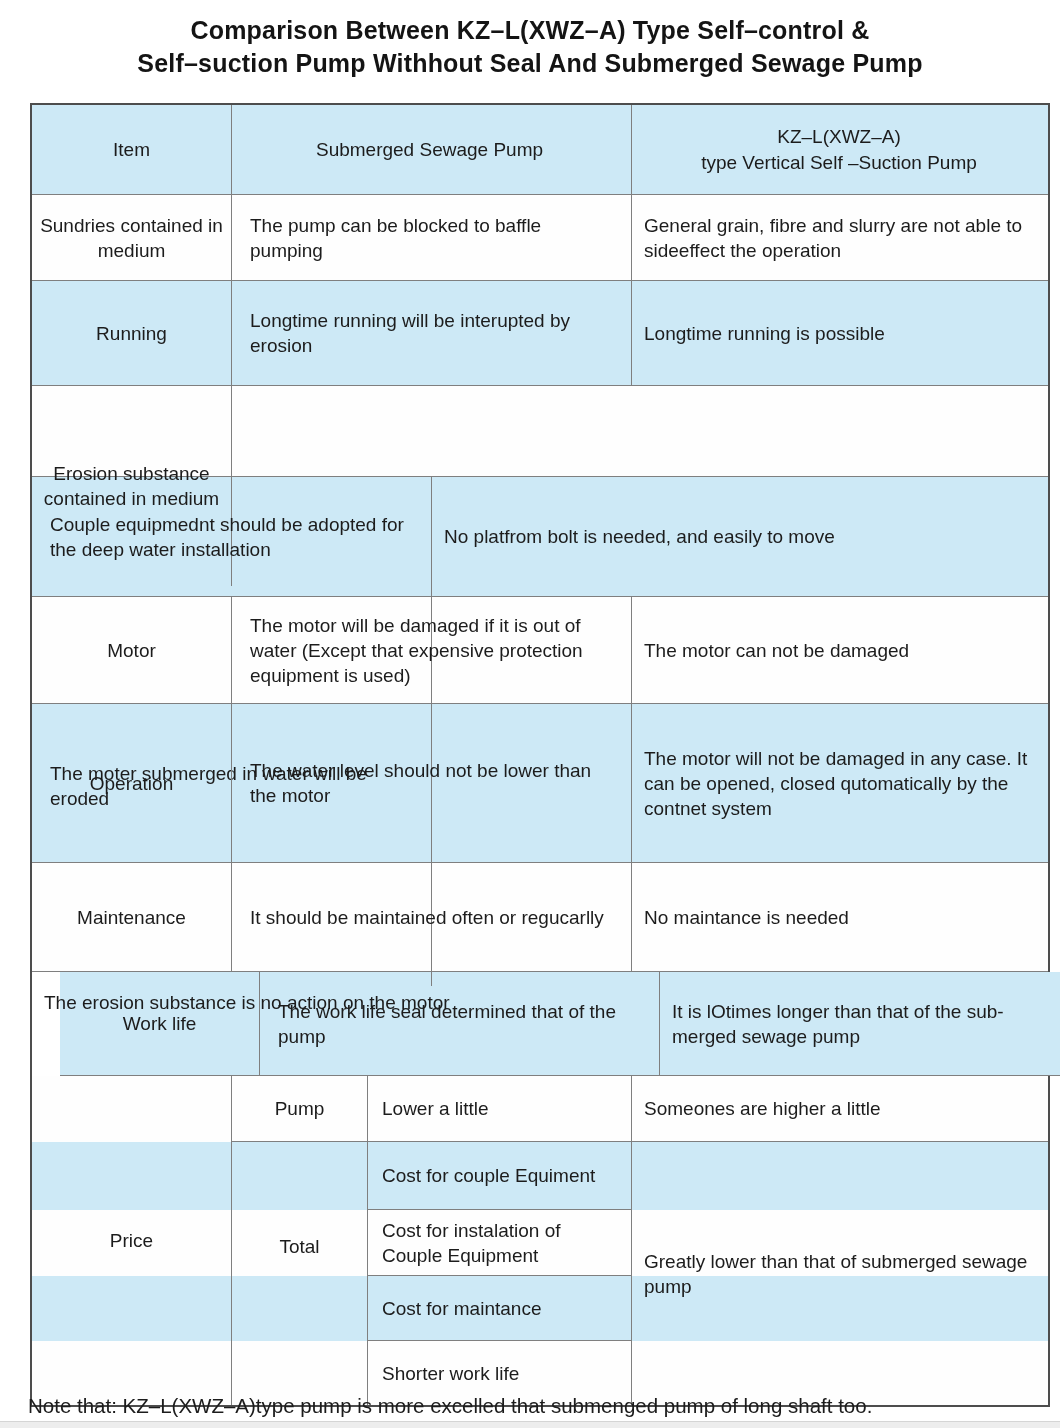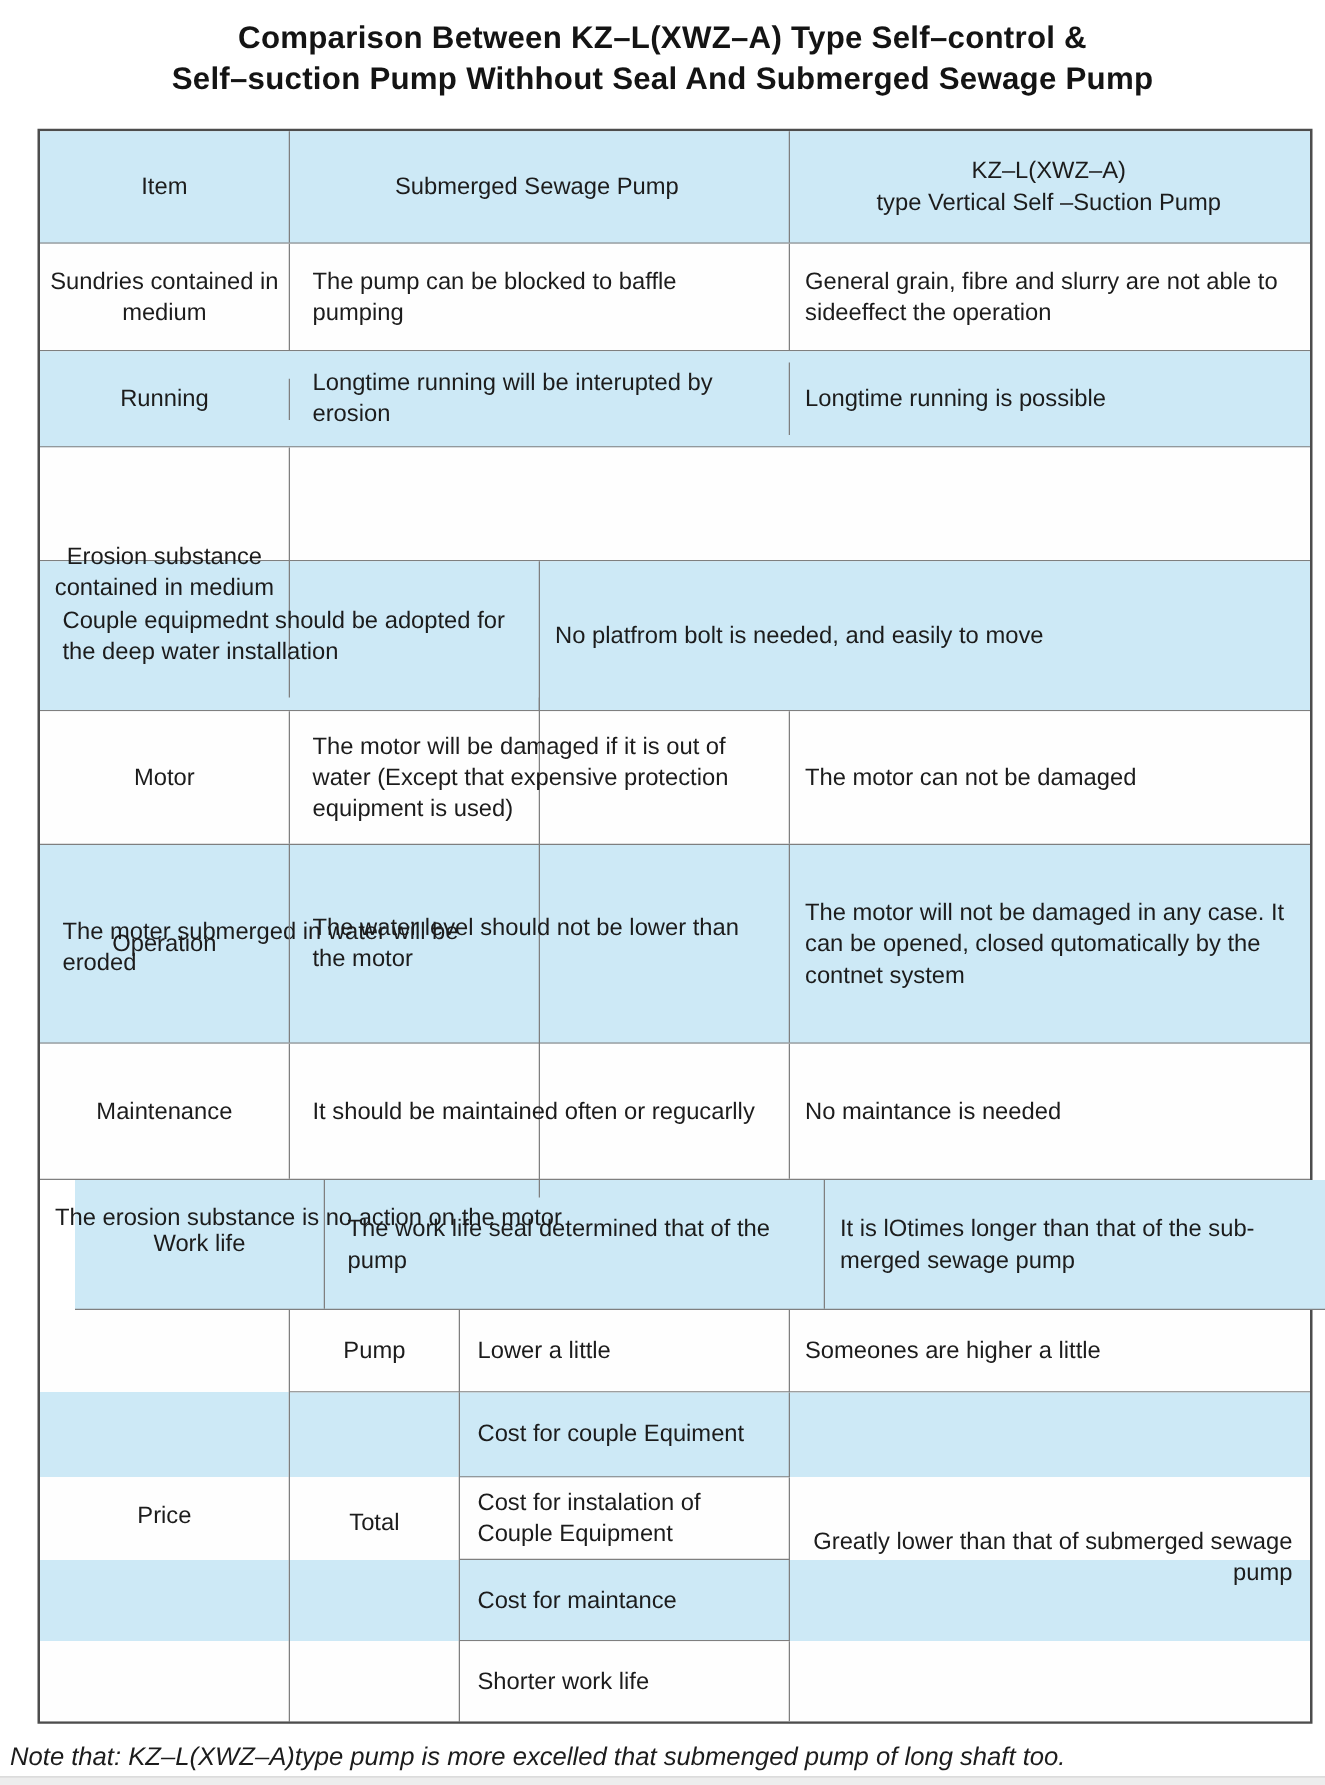--- a/index.html
+++ b/index.html
@@ -47,21 +47,21 @@
   .c3 {
     flex: 1 1 auto;
     display: flex; align-items: center;
     padding: 4px 14px 4px 12px;
   }
   .cell-text { font-size: 19px; line-height: 25px; }
   .hdr .c2, .hdr .c3 { justify-content: center; text-align: center; }
   .hdr .cell-text { line-height: 26px; }
   .rh0 { height: 90px; }
   .rh1 { height: 86px; }
-  .rh2 { height: 77px; align-items: center; }
+  .rh2 { height: 105px; }
   .rh3 { height: 91px; flex-direction: column; }
   .rh4 { height: 120px; }
   .rh5 { height: 107px; }
   .rh6 { height: 159px; }
   .rh7 { height: 109px; }
   .rh8 { height: 104px; margin-left: 28px; }
 
   
   .price-grid {
     display: grid;
@@ -115,28 +115,26 @@
     padding: 4px 14px 4px 12px;
   }
   .right-merged {
     grid-column: 4; grid-row: 2 / 6;
     background: linear-gradient(to bottom,
       #cde9f6 0px, #cde9f6 68px,
       #fefefe 68px, #fefefe 134px,
       #cde9f6 134px, #cde9f6 199px,
       #fefefe 199px, #fefefe 263px);
     padding: 4px 14px 4px 12px;
-    text-align: right;
   }
   .note {
     position: absolute;
-    left: 8px; top: 1394px;
+    left: 28px; top: 1394px;
     font-size: 20.5px;
     color: #1c1c1c;
-    font-style: italic;
   }
   .bottom-strip {
     position: absolute;
     left: 0; bottom: 0;
     width: 100%; height: 7px;
     background: #ededed;
     border-top: 1px solid #d5d5d5;
   }
 </style>
 </head>

